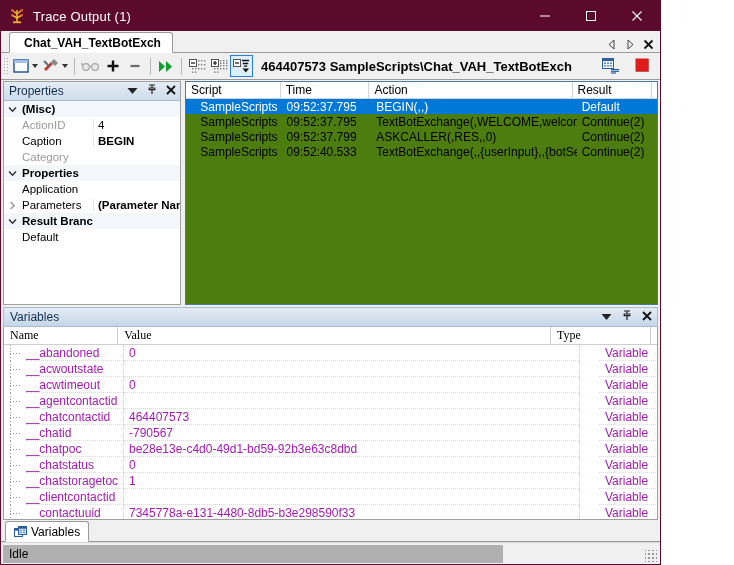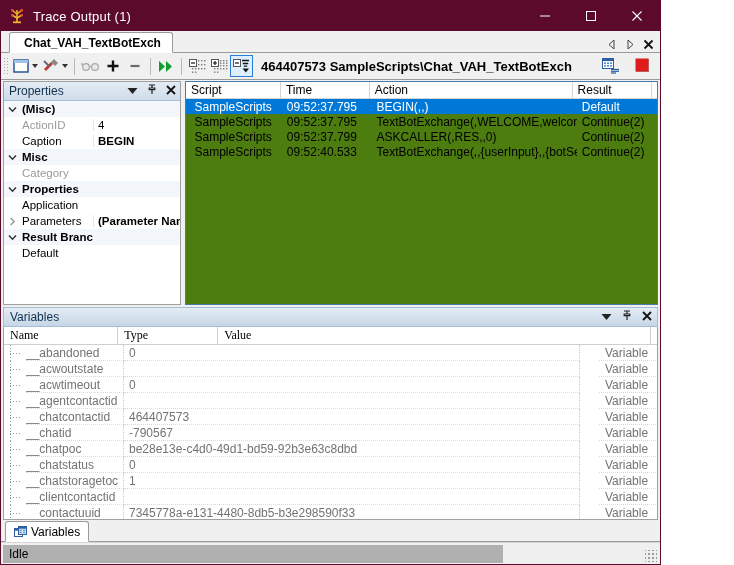--- a/index.html
+++ b/index.html
@@ -139,21 +139,21 @@
     font-size:12px;
   }
   .lv-head .cell {
     padding-left:5px; display:flex; align-items:center;
     border-right:1px solid #d4d4d4; color:#000; overflow:hidden; white-space:nowrap;
   }
   .lv-rows { flex:1; background:#4d7c0f; }
   .lv-row { height:15px; display:flex; font-size:12px; align-items:center; }
   .lv-row.selected { background:#0078d7; color:#ffffff; }
   .lv-row .cell { padding-left:5px; white-space:nowrap; overflow:hidden; display:flex; align-items:center;}
-  .c-script { width:101px; justify-content:flex-end; padding-right:10px;}
+  .c-script { width:101px; justify-content:flex-end; padding-right:4px;}
   .c-time   { width:95px; }
   .c-action { width:218px; }
   .c-result { width:85px; }
 
   
   .vars-dock {
     flex:1;
     display:flex; flex-direction:column;
     padding: 2px 2px 0 2px;
     background:#f0f0f0;
@@ -169,21 +169,21 @@
   .vars-header .hdr-btns { position:absolute; right:5px; display:flex; gap:10px; align-items:center; color:#222; }
   .vars-grid {
     flex:1; display:flex; flex-direction:column;
     border:1px solid #a0a0a0; border-top:none; background:#ffffff;
     min-height:0; overflow:hidden;
   }
   .vg-head { height:18px; min-height:18px; display:flex; border-bottom:1px solid #cfcfcf; font-size:12px; background:#fff;}
   .vg-head .cell { padding-left:6px; display:flex; align-items:center; border-right:1px solid #cfcfcf; white-space:nowrap;font-family:Liberation Serif, serif;}
   .vg-body { flex:1; display:flex; min-height:0; }
   .vg-rows { flex:1; display:flex; flex-direction:column; }
-  .vg-row { height:16px; display:flex; font-size:12px; color:#737373; }
+  .vg-row { height:16px; display:flex; font-size:12px; color:#a21caf; }
   .vg-row .tree { width:22px; height:16px; position:relative; flex:0 0 auto;}
   .vg-row .tree:before{
     content:""; position:absolute; left:6px; top:0; bottom:0; width:1px;
     background-image: linear-gradient(#9a9a9a 50%, transparent 50%);
     background-size: 1px 3px;
   }
   .vg-row .tree:after{
     content:""; position:absolute; left:6px; top:8px; width:11px; height:1px;
     background-image: linear-gradient(to right,#9a9a9a 50%, transparent 50%);
     background-size: 3px 1px;
@@ -476,29 +476,20 @@
           <div class="prow">
             <div class="exp"></div>
             <div class="pname dim">ActionID</div>
             <div class="pval">4</div>
           </div>
           <div class="prow">
             <div class="exp"></div>
             <div class="pname">Caption</div>
             <div class="pval bold">BEGIN</div>
           </div>
-          <div class="prow cat">
-            <div class="exp">
-              <svg width="9" height="7" viewBox="0 0 9 7">
-                <path d="M1 1.6 L4.5 5.2 L8 1.6" stroke="#333" stroke-width="1.5" fill="none"></path>
-              </svg>
-            </div>
-            <div class="pname bold">Misc</div>
-            <div class="pval"></div>
-          </div>
           <div class="prow">
             <div class="exp"></div>
             <div class="pname dim">Category</div>
             <div class="pval"></div>
           </div>
           <div class="prow cat">
             <div class="exp">
               <svg width="9" height="7" viewBox="0 0 9 7">
                 <path d="M1 1.6 L4.5 5.2 L8 1.6" stroke="#333" stroke-width="1.5" fill="none"></path>
               </svg>
@@ -594,22 +585,22 @@
           <svg width="10" height="10" viewBox="0 0 10 10">
               <path d="M1 1 L9 9 M9 1 L1 9" stroke="#111" stroke-width="1.8"></path>
             </svg>
         </span>
       </span>
     </div>
 
     <div class="vars-grid">
       <div class="vg-head">
         <div class="cell" style="width:120px;">Name</div>
+        <div class="cell" style="width:456px;">Value</div>
         <div class="cell" style="width:105px;">Type</div>
-        <div class="cell" style="width:456px;">Value</div>
         <div class="cell" style="flex:1;border-right:none;"></div>
       </div>
       <div class="vg-body">
         <div class="vg-rows" id="vars-rows">
             <div class="vg-row">
               <div class="tree"></div>
               <div class="c-name">__abandoned</div>
               <div class="c-val">0</div>
               <div class="c-type">Variable</div>
               <div class="c-tail"></div>

